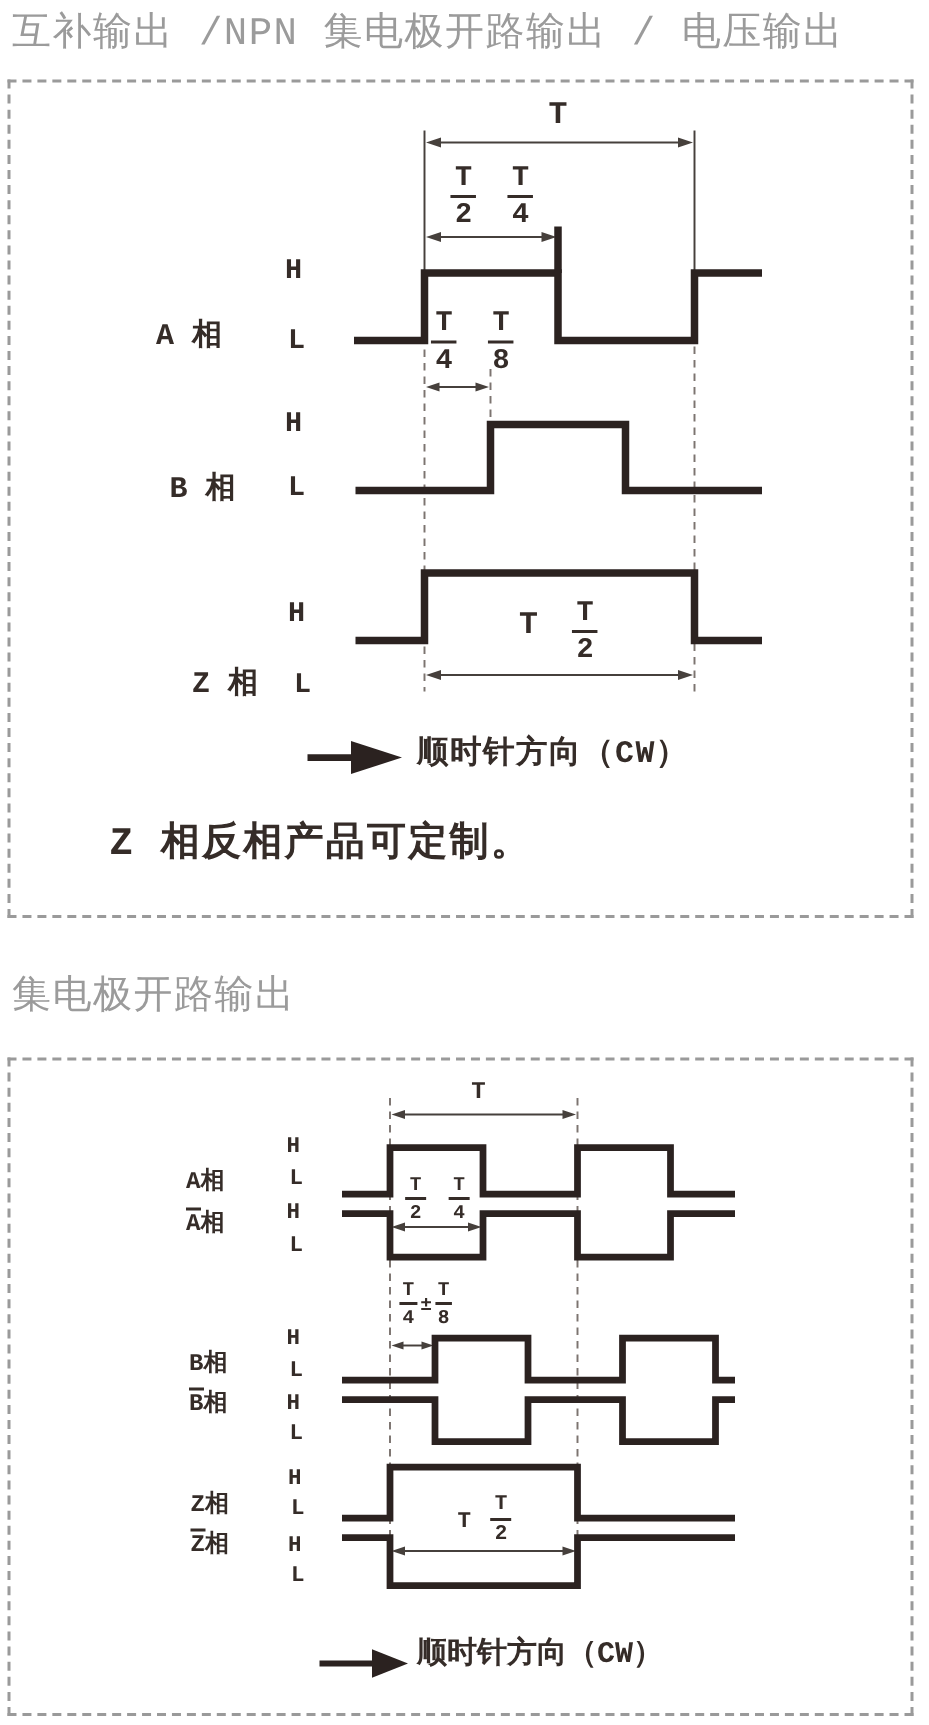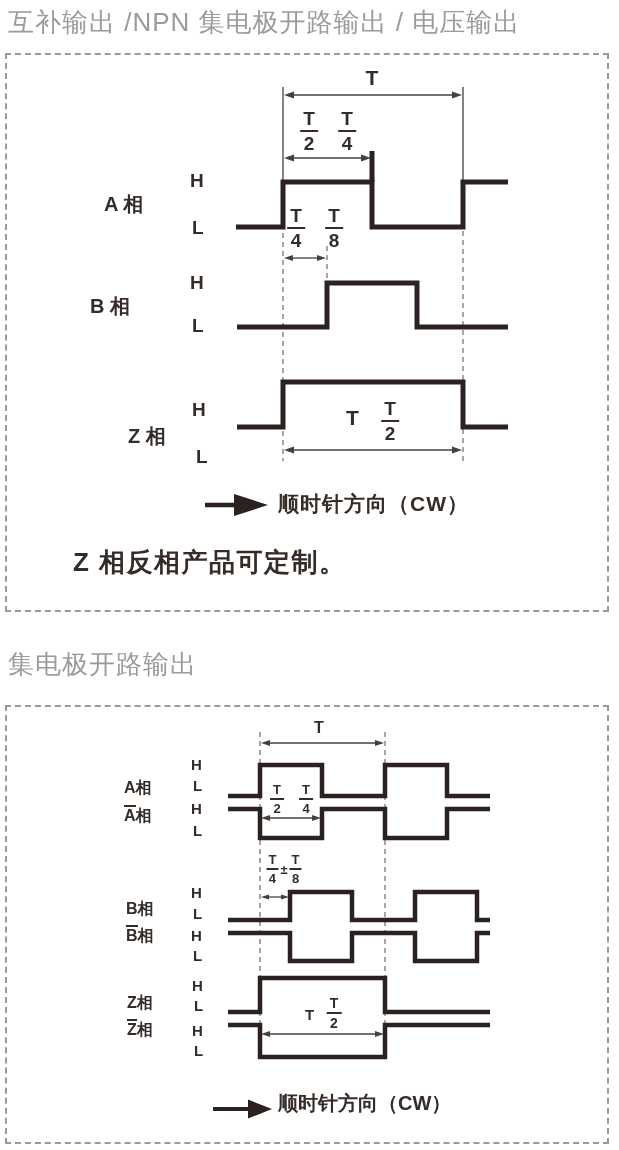--- a/index.html
+++ b/index.html
@@ -1,33 +1,33 @@
 <!DOCTYPE html>
 <html><head>
 <meta charset="utf-8">
 <style>
   html,body{margin:0;padding:0;background:#ffffff;}
   .page{
     position:relative;width:619px;height:1150px;background:#fff;overflow:hidden;
-    font-family:Liberation Sans, sans-serif;color:#352c28;
+    font-family:Liberation Mono, monospace;color:#352c28;
   }
   .abs{position:absolute;white-space:nowrap;line-height:1.15;}
   .title{font-size:26px;color:#9b9b9b;letter-spacing:1px;font-weight:400;}
   .dashedbox{position:absolute;border:2px dashed #9a9a9a;background:#fff;}
   svg.diagram{position:absolute;left:0;top:0;}
   .wave{stroke:#2b2220;stroke-width:5;fill:none;stroke-linejoin:miter;stroke-linecap:butt;}
   .wave2{stroke:#2b2220;stroke-width:4.5;fill:none;stroke-linejoin:miter;stroke-linecap:butt;}
   .dim{stroke:#46403c;stroke-width:1.3;fill:none;}
   .dimfill{fill:#46403c;stroke:none;}
   .dash{stroke:#7c7470;stroke-width:1.3;fill:none;stroke-dasharray:5 4;}
   .bigarrow{fill:#2b2220;stroke:none;}
   .bigshaft{stroke:#2b2220;fill:none;}
   .hl1{font-size:19px;font-weight:bold;}
   .hl2{font-size:15px;font-weight:bold;}
-  .ph1{font-size:20px;font-weight:600;}
+  .ph1{font-size:20px;font-weight:600;margin-top:20px;}
   .ph2{font-size:16px;font-weight:600;}
   .tlab1{font-size:21px;font-weight:600;}
   .tlab2{font-size:16px;font-weight:600;}
   .tlab3{font-size:15px;font-weight:600;}
   .cw{font-size:21px;font-weight:600;letter-spacing:1px;}
   .cw2{font-size:20px;font-weight:600;}
   .note{font-size:26px;font-weight:600;letter-spacing:1.5px;}
   .frac{position:absolute;display:flex;flex-direction:column;align-items:center;
         font-weight:600;line-height:1;transform:translateX(-50%);}
   .f1{font-size:19px;}
@@ -148,21 +148,21 @@
 
   <div class="frac f1" style="left:296px;top:206px;">
     <span class="num">T</span>
     <span class="den">4</span>
   </div>
   <div class="frac f1" style="left:334px;top:206px;">
     <span class="num">T</span>
     <span class="den">8</span>
   </div>
 
-  <div class="abs ph1" style="left:90px;top:295px;">B 相</div>
+  <div class="abs ph1" style="left:113px;top:295px;">B 相</div>
   <div class="abs hl1" style="left:190px;top:272px;">H</div>
   <div class="abs hl1" style="left:192px;top:315px;">L</div>
 
   <div class="abs ph1" style="left:128px;top:425px;text-align:right;">Z 相</div>
   <div class="abs hl1" style="left:192px;top:399px;">H</div>
   <div class="abs hl1" style="left:196px;top:446px;">L</div>
 
   <div class="abs tlab1" style="left:346px;top:406px;">T</div>
   <div class="frac f1" style="left:390px;top:399px;">
     <span class="num">T</span>

